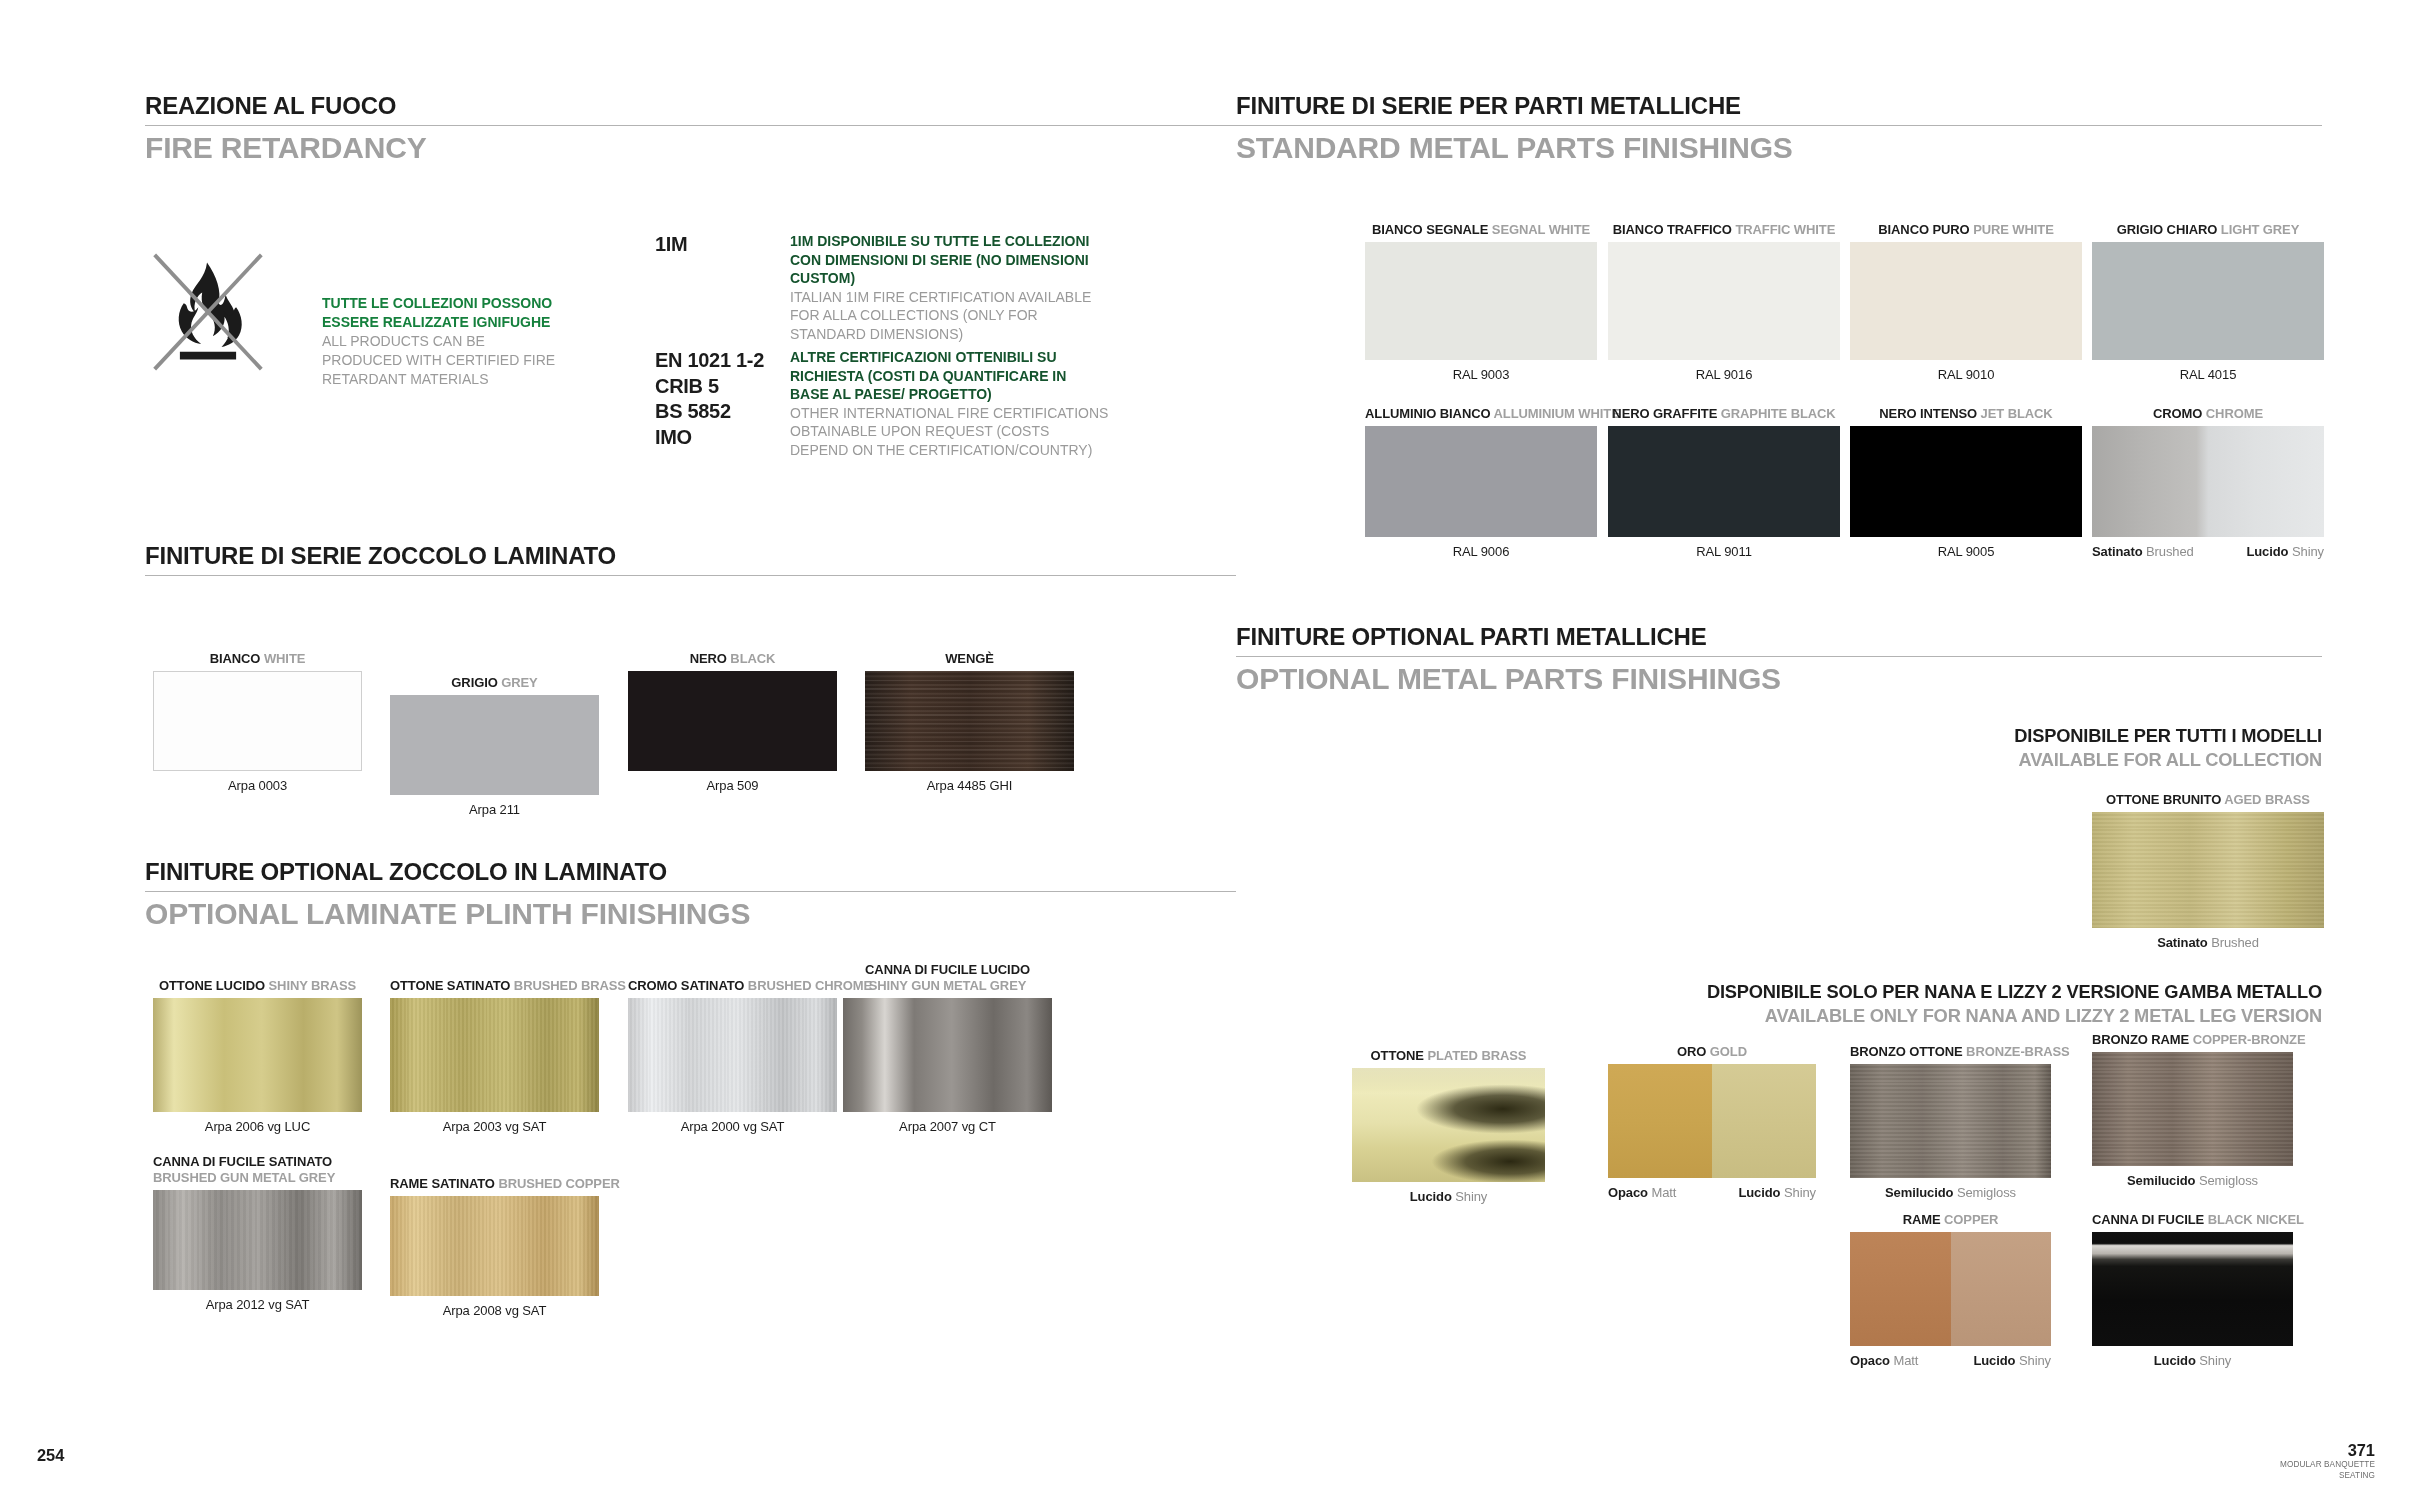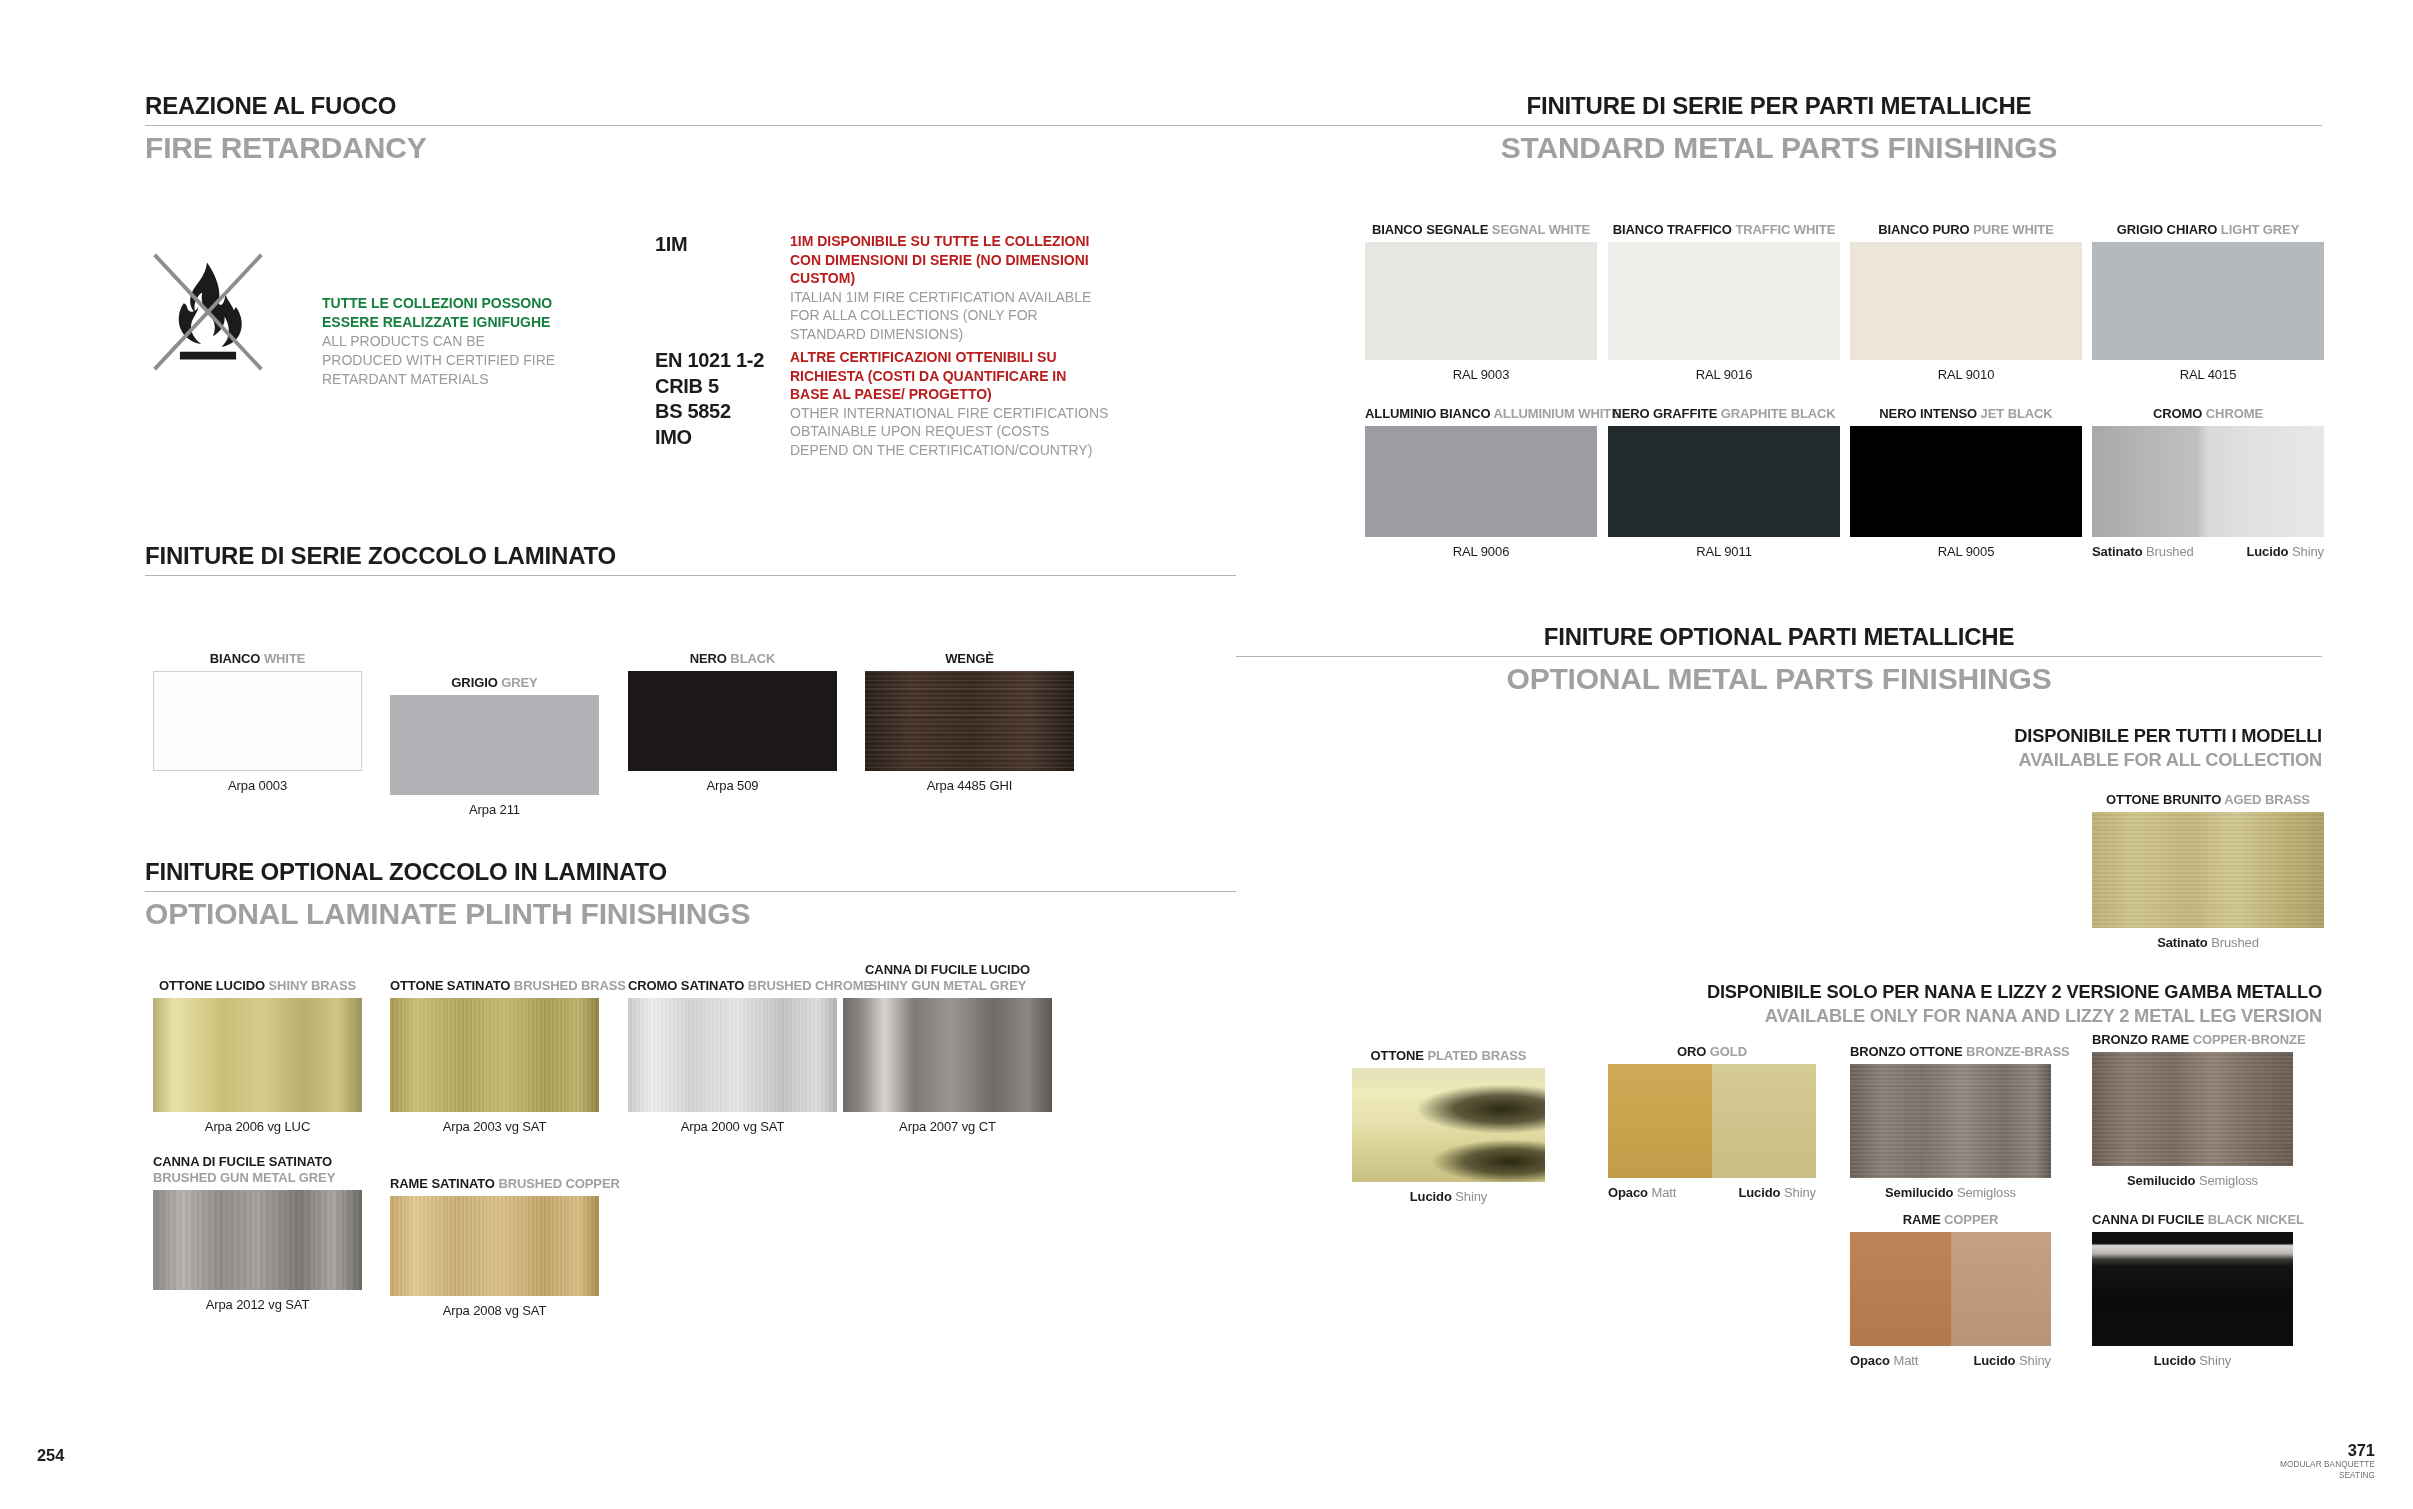--- a/index.html
+++ b/index.html
@@ -16,21 +16,21 @@
     font-size:24px;font-weight:bold;letter-spacing:-0.2px;
     color:#1c1c1c;white-space:nowrap;line-height:1.05;
     text-transform:uppercase;
   }
   .sec .rule{height:1px;background:#b3b3b3;margin:6.8px 0 5.8px 0;}
   .sec .h-en{
     font-size:30px;font-weight:bold;letter-spacing:-0.2px;
     color:#a0a0a0;white-space:nowrap;line-height:1.05;
     text-transform:uppercase;
   }
-  .sec.right .h-it,.sec.right .h-en{text-align:center;}
+  .sec.right .h-it,.sec.right .h-en{text-align:left;}
 
   
   .swatch{position:absolute;}
   .sw-title{
     font-size:13px;line-height:1.25;font-weight:bold;color:#1c1c1c;
     text-align:center;margin-bottom:3.9px;letter-spacing:-0.1px;
     text-transform:uppercase;white-space:nowrap;
   }
   .sw-title.wrap{white-space:normal;}
   .sw-title .en{color:#a0a0a0;font-weight:bold;}
@@ -50,21 +50,21 @@
   .fire-text{position:absolute;left:322px;top:294px;width:241px;}
   .fire-text .it{font-size:14px;font-weight:bold;line-height:1.35;color:#15803d;text-transform:uppercase;}
   .fire-text .en{font-size:14px;line-height:1.35;color:#9a9a9a;text-transform:uppercase;}
 
   .cert{position:absolute;}
   .cert .code{
     font-size:20px;font-weight:bold;color:#1c1c1c;line-height:1.28;
     letter-spacing:-0.3px;white-space:nowrap;
   }
   .cert .body{position:absolute;left:135px;top:0;width:319px;}
-  .cert .body .it{font-size:14px;font-weight:bold;line-height:1.33;color:#b91c1c;text-transform:uppercase;}
+  .cert .body .it{font-size:14px;font-weight:bold;line-height:1.33;color:#14532d;text-transform:uppercase;}
   .cert .body .en{font-size:14px;line-height:1.33;color:#9a9a9a;text-transform:uppercase;}
 
   
   .subnote{position:absolute;text-align:right;}
   .subnote .it{font-size:18.3px;font-weight:bold;color:#1c1c1c;line-height:1.3;letter-spacing:-0.2px;text-transform:uppercase;white-space:nowrap;}
   .subnote .en{font-size:18.3px;font-weight:bold;color:#a0a0a0;line-height:1.3;letter-spacing:-0.2px;text-transform:uppercase;white-space:nowrap;}
 
   
   .pageno{position:absolute;font-size:16.4px;font-weight:bold;color:#1c1c1c;}
   .pageno-l{left:37px;top:1446px;}

